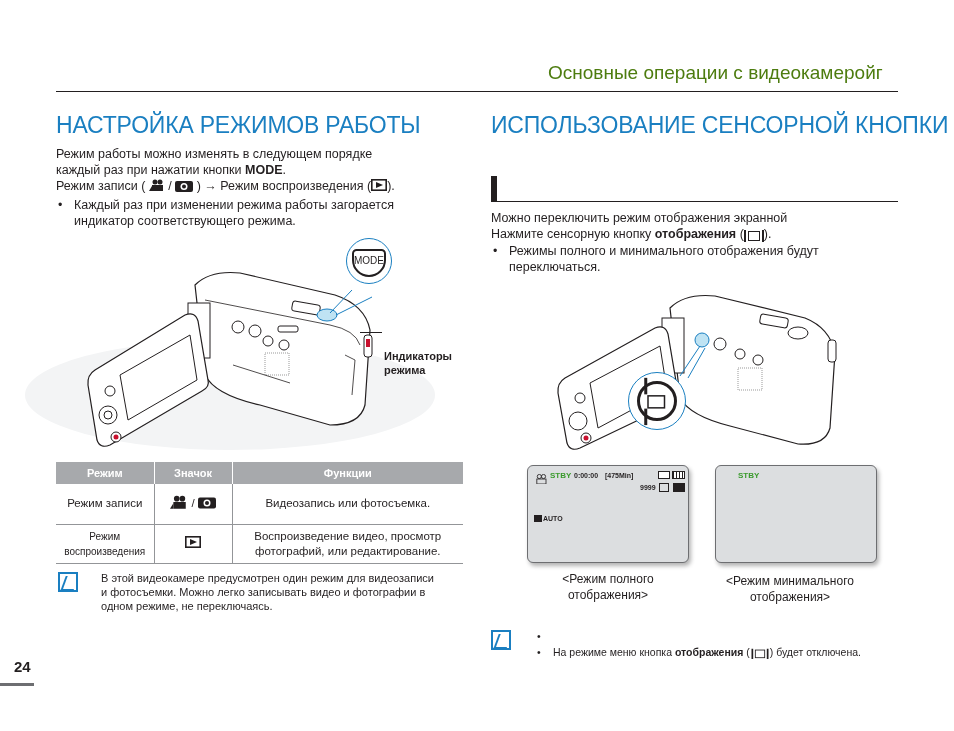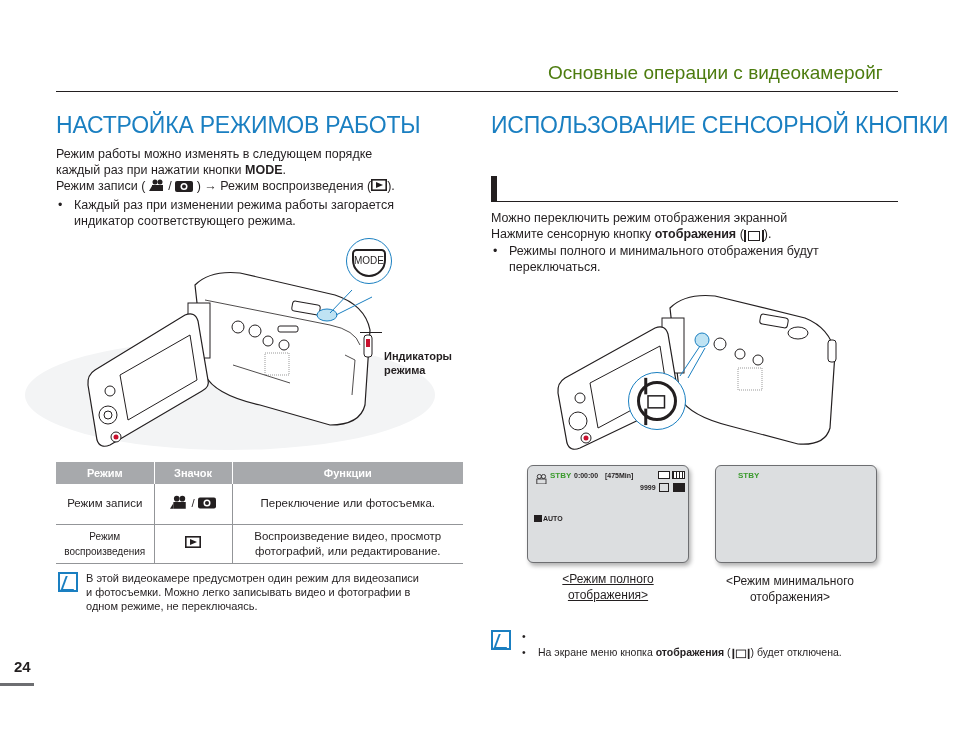--- a/index.html
+++ b/index.html
@@ -25,21 +25,21 @@
   table.modes { border-collapse: collapse; position: absolute; left: 56px; top: 462px; width: 407px; font-size: 11.5px; }
   table.modes th { background: #a7a9ac; color: #fff; font-weight: bold; height: 22px; font-size: 11px; border-right: 1px solid #fff; }
   table.modes th:last-child { border-right: none; }
   table.modes td { text-align: center; border-bottom: 1px solid #939598; border-right: 1px solid #939598; padding: 4px 6px; line-height: 15px; }
   table.modes td:last-child { border-right: none; }
   table.modes tr.r1 td { height: 40px; text-align: center; }
   table.modes tr.r2 td { height: 36px; }
   .small { font-size: 10px; line-height: 14px; }
   .note-ic { width: 20px; height: 20px; border: 2px solid #1a7fc1; background: #fff; position: absolute; }
   .note-ic::after { content: ""; position: absolute; left: 3px; top: 2px; width: 11px; height: 13px; border-left: 2px solid #1a7fc1; border-bottom: 2px solid #1a7fc1; transform: skewX(-20deg); }
-  .note-txt { font-size: 11px; line-height: 14px; color: #231f20; }
+  .note-txt { font-size: 11px; line-height: 14px; color: #231f20; margin-left: 15px; }
   .lcd { border: 1.5px solid #6d6e71; border-radius: 6px; background: #dcdee0; box-shadow: 2px 3px 4px rgba(0,0,0,0.3); }
   .stby { color: #3a9a2c; font-weight: bold; font-size: 8px; }
   .lcd-txt { font-size: 7px; color: #231f20; font-weight: bold; }
   .caption { font-size: 12px; line-height: 16px; text-align: center; color: #231f20; }
   .page-no { left: 14px; top: 658px; font-size: 15px; font-weight: bold; color: #231f20; }
   .page-bar { left: 0; top: 683px; width: 34px; height: 3px; background: #6d6e71; }
   .cam-fig { position: absolute; }
   .mode-bubble { border: 1.5px solid #1a7fc1; border-radius: 50%; background: #fff; }
   .mode-btn { border: 2px solid #231f20; border-radius: 6px 6px 22px 22px; background: #fff; font-size: 10px; text-align: center; line-height: 20px; }
   .callout-lbl { font-size: 11px; font-weight: bold; line-height: 14px; color: #231f20; }
@@ -147,21 +147,21 @@
               <polygon points="0,12 3,7 3,12" fill="#231f20"></polygon>
             </svg>
         </span> / <span style="display:inline-block;vertical-align:middle;">
           <svg width="18" height="14" viewBox="0 0 18 13">
               <rect x="0" y="2" width="18" height="11" rx="2" fill="#231f20"></rect>
               <circle cx="9" cy="7.5" r="3.5" fill="#fff"></circle>
               <circle cx="9" cy="7.5" r="2" fill="#231f20"></circle>
             </svg>
         </span>
       </td>
-      <td>Переключение или фотосъемка.</td>
+      <td>Видеозапись или фотосъемка.</td>
     </tr>
     <tr class="r2">
       <td class="small">
         <div>Режим</div>
         <div>воспроизведения</div>
       </td>
       <td>
         <span style="display:inline-block;vertical-align:middle;">
           <svg width="16" height="12" viewBox="0 0 16 12">
               <rect x="0.8" y="0.8" width="14.4" height="10.4" fill="#fff" stroke="#231f20" stroke-width="1.6"></rect>
@@ -242,21 +242,21 @@
   <span class="abs stby" style="left:22px; top:5px;">STBY</span>
   <span class="abs lcd-txt" style="left:46px; top:6px;">0:00:00</span>
   <span class="abs lcd-txt" style="left:77px; top:6px;">[475Min]</span>
   <span class="abs" style="left:130px; top:5px; width:12px; height:8px; border:1px solid #231f20; background:#fff;"></span>
   <span class="abs" style="left:144px; top:5px; width:13px; height:8px; border:1px solid #231f20; background:repeating-linear-gradient(90deg,#231f20 0 1px,#fff 1px 3px);"></span>
   <span class="abs lcd-txt" style="left:112px; top:18px;">9999</span>
   <span class="abs" style="left:131px; top:17px; width:10px; height:9px; border:1px solid #231f20;"></span>
   <span class="abs" style="left:145px; top:17px; width:12px; height:9px; background:#231f20;"></span>
   <span class="abs lcd-txt" style="left:6px; top:49px;"><span style="display:inline-block;width:8px;height:7px;background:#231f20;vertical-align:-1px;margin-right:1px;"></span><span>AUTO</span></span>
 </div>
-<div class="abs caption" style="left:527px; top:571px; width:162px;text-decoration:underline;">
+<div class="abs caption" style="left:527px; top:571px; width:162px;">
   <div>&lt;Режим полного</div>
   <div>отображения&gt;</div>
 </div>
 
 <div class="abs lcd" style="left:715px; top:465px; width:162px; height:98px;">
   <span class="abs stby" style="left:22px; top:5px;">STBY</span>
 </div>
 <div class="abs caption" style="left:705px; top:573px; width:170px;">
   <div>&lt;Режим минимального</div>
   <div>отображения&gt;</div>
@@ -264,18 +264,18 @@
 
 <div class="note-ic" style="left:491px; top:630px;"></div>
 <div class="abs note-txt" style="left:520px; top:629px; width:380px; font-size:10.5px;">
   <div class="bullet">
     <span class="dot">•</span>
     <span>
     </span>
   </div>
   <div class="bullet" style="margin-top:2px;">
     <span class="dot">•</span>
-    <span><span>На экране меню кнопка </span><b>отображения</b><span> (</span><span class="ic-disp" style="transform:scale(0.85);"><span class="bar"></span><span class="rect"></span><span class="bar"></span></span><span>) будет отключена.</span></span>
+    <span><span>На режиме меню кнопка </span><b>отображения</b><span> (</span><span class="ic-disp" style="transform:scale(0.85);"><span class="bar"></span><span class="rect"></span><span class="bar"></span></span><span>) будет отключена.</span></span>
   </div>
 </div>
 
 <div class="abs page-no">24</div>
 <div class="abs page-bar"></div>
 
 </body></html>

